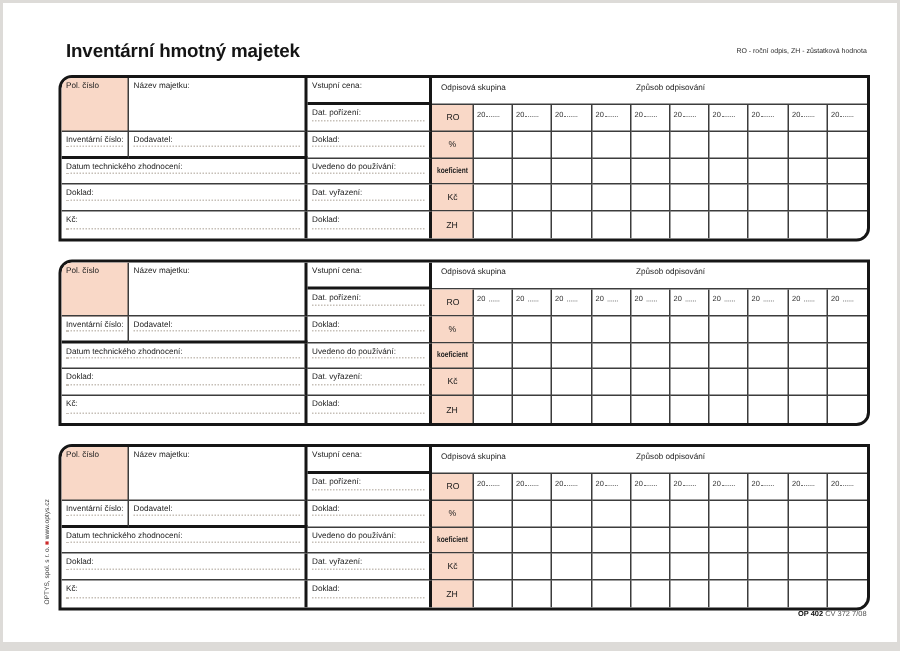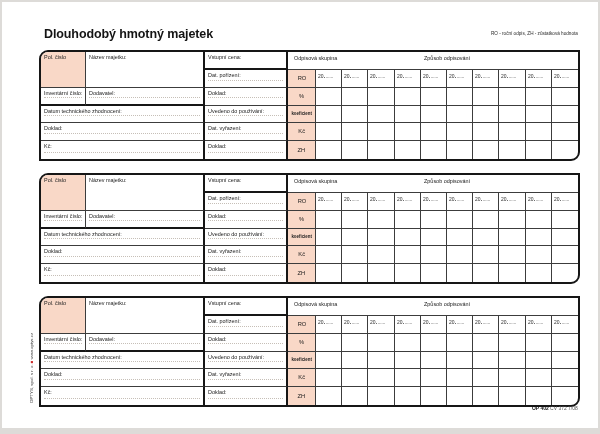--- a/index.html
+++ b/index.html
@@ -91,21 +91,21 @@
     position:absolute;top:404px;right:20px;
     font-size:8px;color:#555;white-space:nowrap;
     transform:scale(0.62);transform-origin:top right;
   }
   .imprint b{color:#111;}
 </style>
 </head>
 <body>
 
 <div class="page">
-  <div class="title">Dlouhodobý hmotný majetek</div>
+  <div class="title">Inventární hmotný majetek</div>
   <div class="legend">RO - roční odpis, ZH - zůstatková hodnota</div>
   <div id="blocks">
   <div class="block">
     <div class="cell pink c-pol">
       <span class="lbl">Pol. číslo</span>
     </div>
     <div class="cell c-nazev">
       <span class="lbl">Název majetku:</span>
     </div>
     <div class="cell g c-inv">

